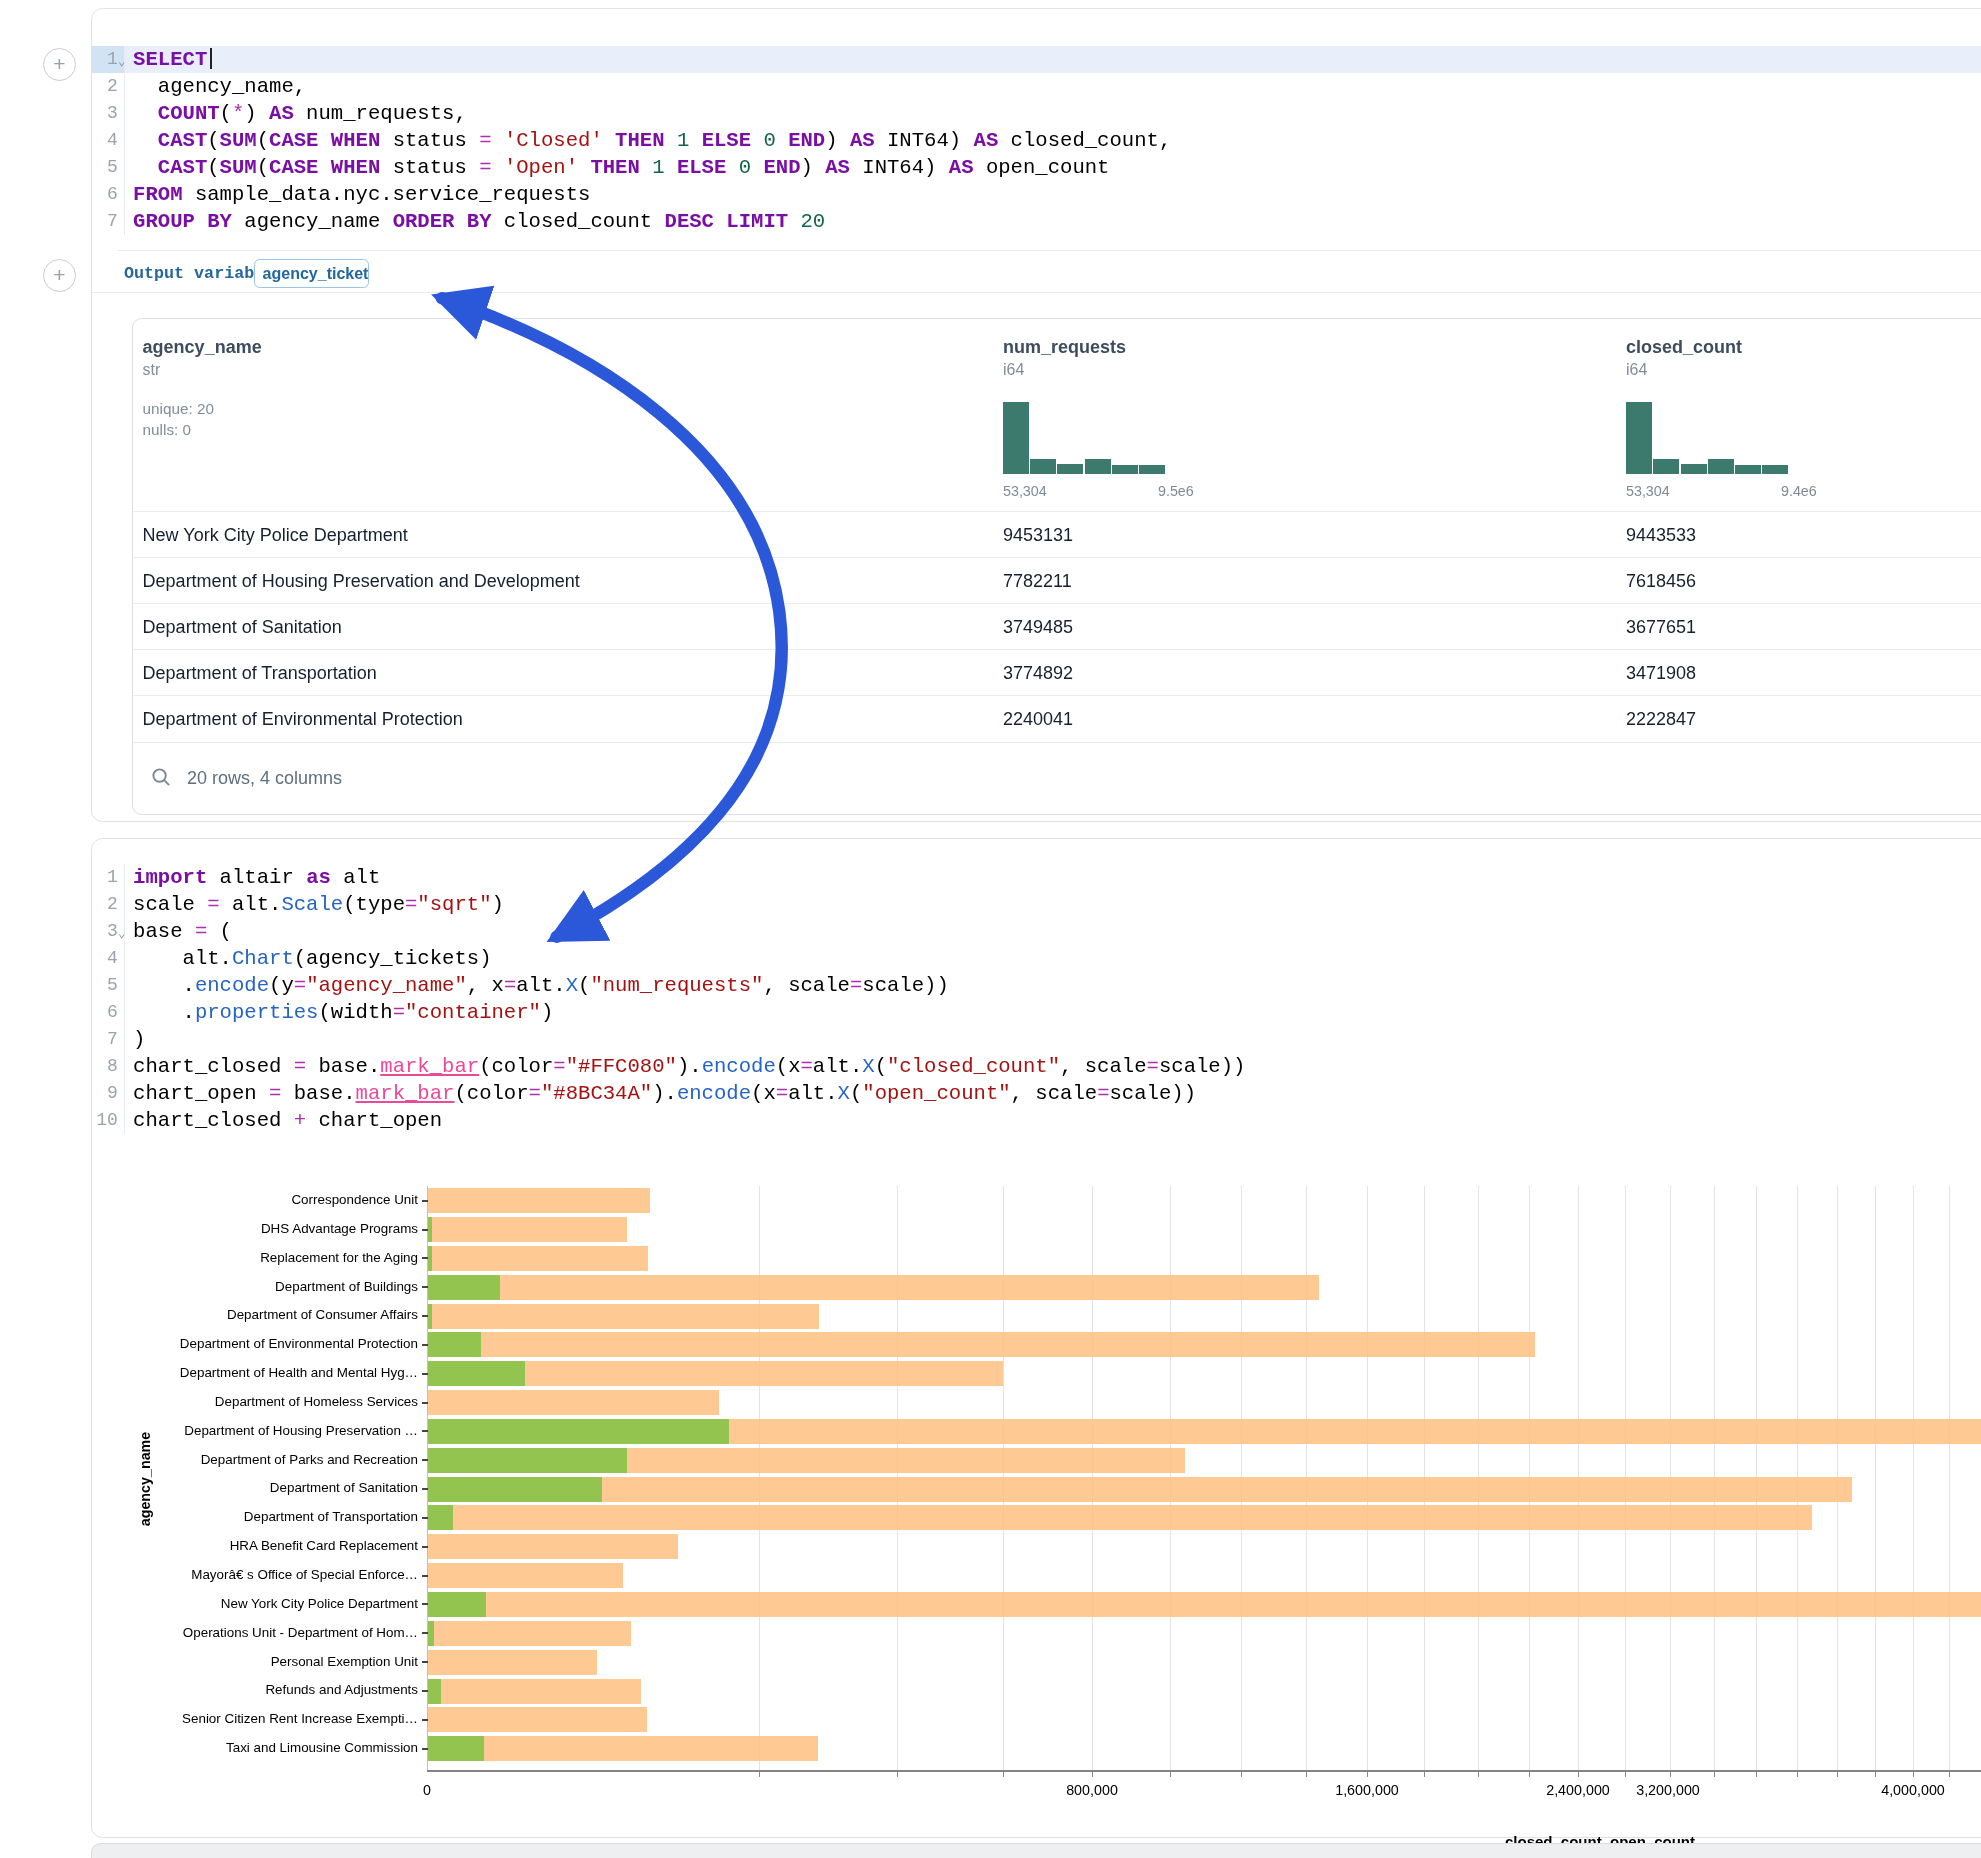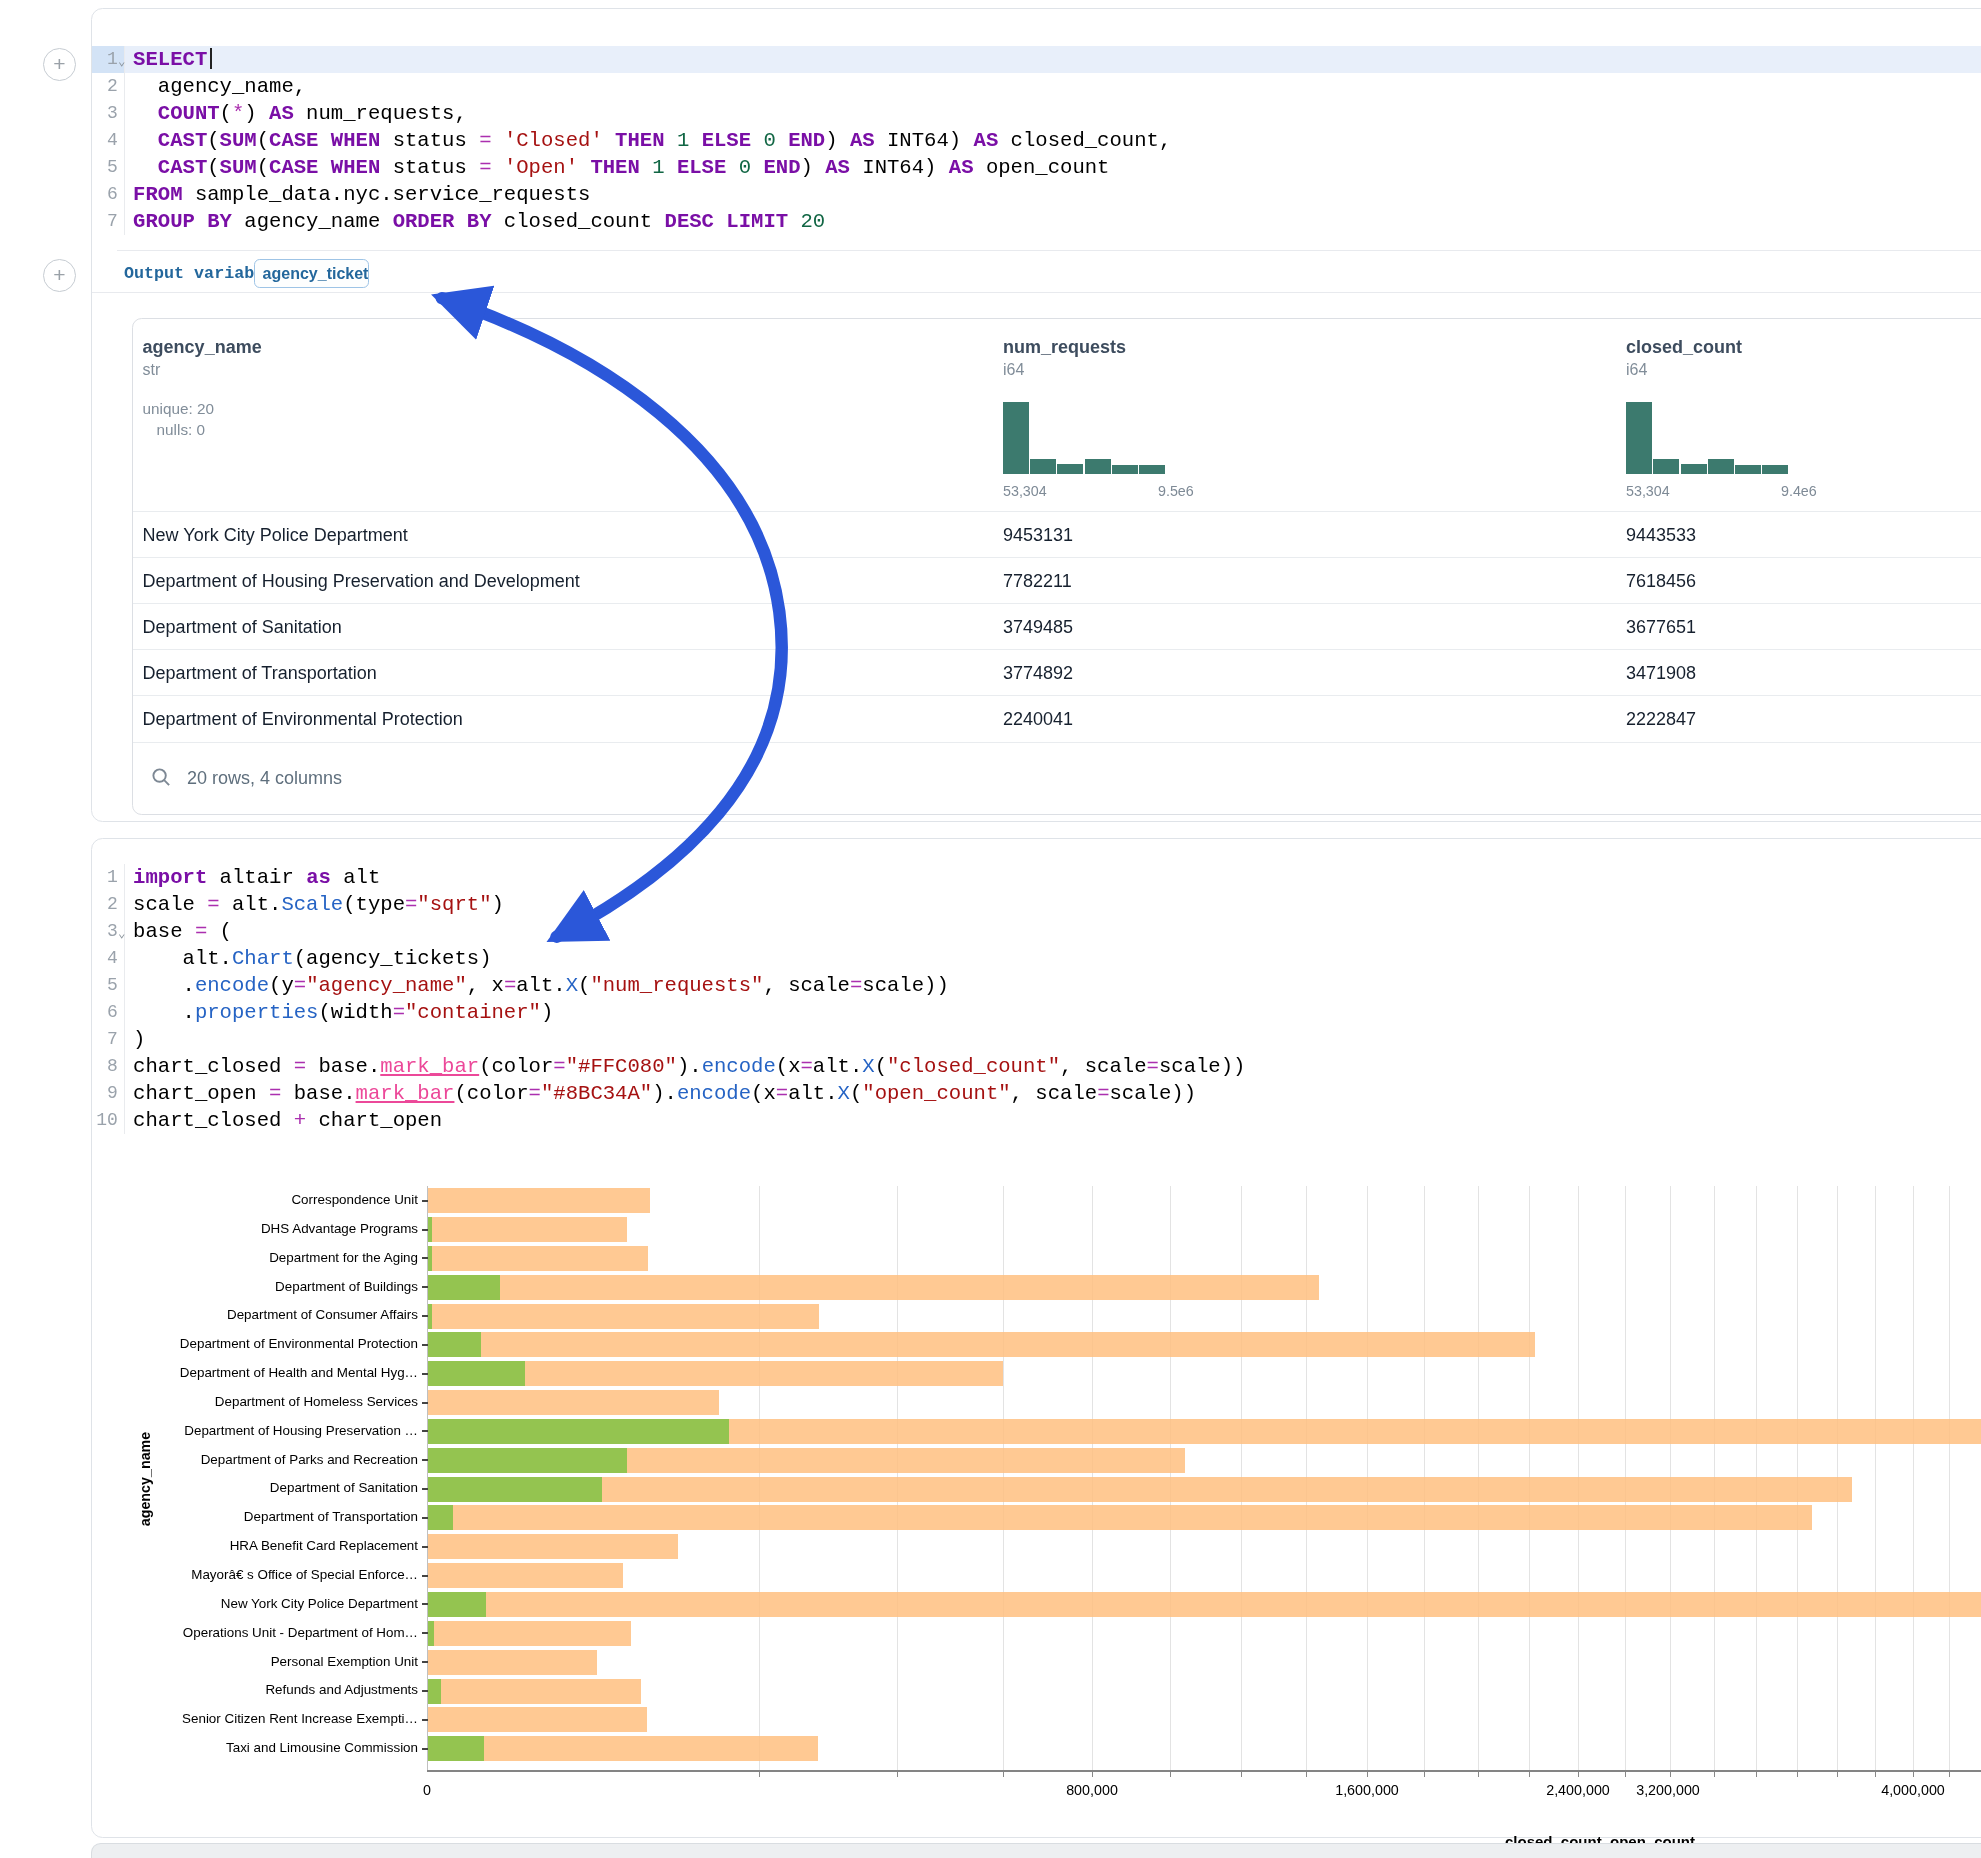--- a/index.html
+++ b/index.html
@@ -105,21 +105,21 @@
 
 <div class="outvar-label">Output variable:</div>
 <div class="outvar-pill">agency_tickets</div>
 <div class="divider" style="left:92px;top:292px;width:1890px;"></div>
 
 <div id="table-card" class="table-card">
   <div id="table-headers">
       <div class="col-name" style="left: 9.6px; top: 18px;">agency_name</div>
       <div class="col-dtype" style="left: 9.6px; top: 42px;">str</div>
       <div class="col-meta" style="left: 9.6px; top: 81px;">unique: 20</div>
-      <div class="col-meta" style="left: 9.6px; top: 102px; margin-left: 14px;">nulls: 0</div>
+      <div class="col-meta" style="left: 9.6px; top: 102px;">nulls: 0</div>
       <div class="col-name" style="left: 870px; top: 18px;">num_requests</div>
       <div class="col-dtype" style="left: 870px; top: 42px;">i64</div>
       <div class="hist-bar" style="left: 870px; width: 26px; top: 83px; height: 72px;"></div>
       <div class="hist-bar" style="left: 897px; width: 26px; top: 140px; height: 15.3px;"></div>
       <div class="hist-bar" style="left: 924px; width: 26px; top: 145px; height: 9.6px;"></div>
       <div class="hist-bar" style="left: 952px; width: 26px; top: 140px; height: 15.3px;"></div>
       <div class="hist-bar" style="left: 979px; width: 26px; top: 146px; height: 8.6px;"></div>
       <div class="hist-bar" style="left: 1006px; width: 26px; top: 146px; height: 8.6px;"></div>
       <div class="hist-label" style="left: 870px; top: 164px;">53,304</div>
       <div class="hist-label" style="left: 1025px; top: 164px;">9.5e6</div>
@@ -254,21 +254,21 @@
     <div class="tick-v" style="left: 1949px; top: 1770px;"></div>
     <div class="abs" style="left: 427px; top: 1186px; width: 1px; height: 584px; background: rgb(192, 192, 192);"></div>
     <div class="abs" style="left: 427px; top: 1770px; width: 1554px; height: 1.9px; background: rgb(132, 132, 132);"></div>
     <div class="cat-label" style="top: 1192px;">Correspondence Unit</div>
     <div class="cat-tick" style="left: 422px; top: 1200px;"></div>
     <div class="bar" style="left: 428px; top: 1188px; width: 222px; background: rgb(255, 192, 128); opacity: 0.85;"></div>
     <div class="cat-label" style="top: 1221px;">DHS Advantage Programs</div>
     <div class="cat-tick" style="left: 422px; top: 1229px;"></div>
     <div class="bar" style="left: 428px; top: 1217px; width: 199px; background: rgb(255, 192, 128); opacity: 0.85;"></div>
     <div class="bar" style="left: 428px; top: 1217px; width: 4.1px; background: rgb(139, 195, 74); opacity: 0.92;"></div>
-    <div class="cat-label" style="top: 1250px;">Department for the Aging</div>
+    <div class="cat-label" style="top: 1250px;">Replacement for the Aging</div>
     <div class="cat-tick" style="left: 422px; top: 1257px;"></div>
     <div class="bar" style="left: 428px; top: 1246px; width: 220px; background: rgb(255, 192, 128); opacity: 0.85;"></div>
     <div class="bar" style="left: 428px; top: 1246px; width: 4.1px; background: rgb(139, 195, 74); opacity: 0.92;"></div>
     <div class="cat-label" style="top: 1279px;">Department of Buildings</div>
     <div class="cat-tick" style="left: 422px; top: 1286px;"></div>
     <div class="bar" style="left: 428px; top: 1275px; width: 891px; background: rgb(255, 192, 128); opacity: 0.85;"></div>
     <div class="bar" style="left: 428px; top: 1275px; width: 72px; background: rgb(139, 195, 74); opacity: 0.92;"></div>
     <div class="cat-label" style="top: 1307px;">Department of Consumer Affairs</div>
     <div class="cat-tick" style="left: 422px; top: 1315px;"></div>
     <div class="bar" style="left: 428px; top: 1304px; width: 391px; background: rgb(255, 192, 128); opacity: 0.85;"></div>

